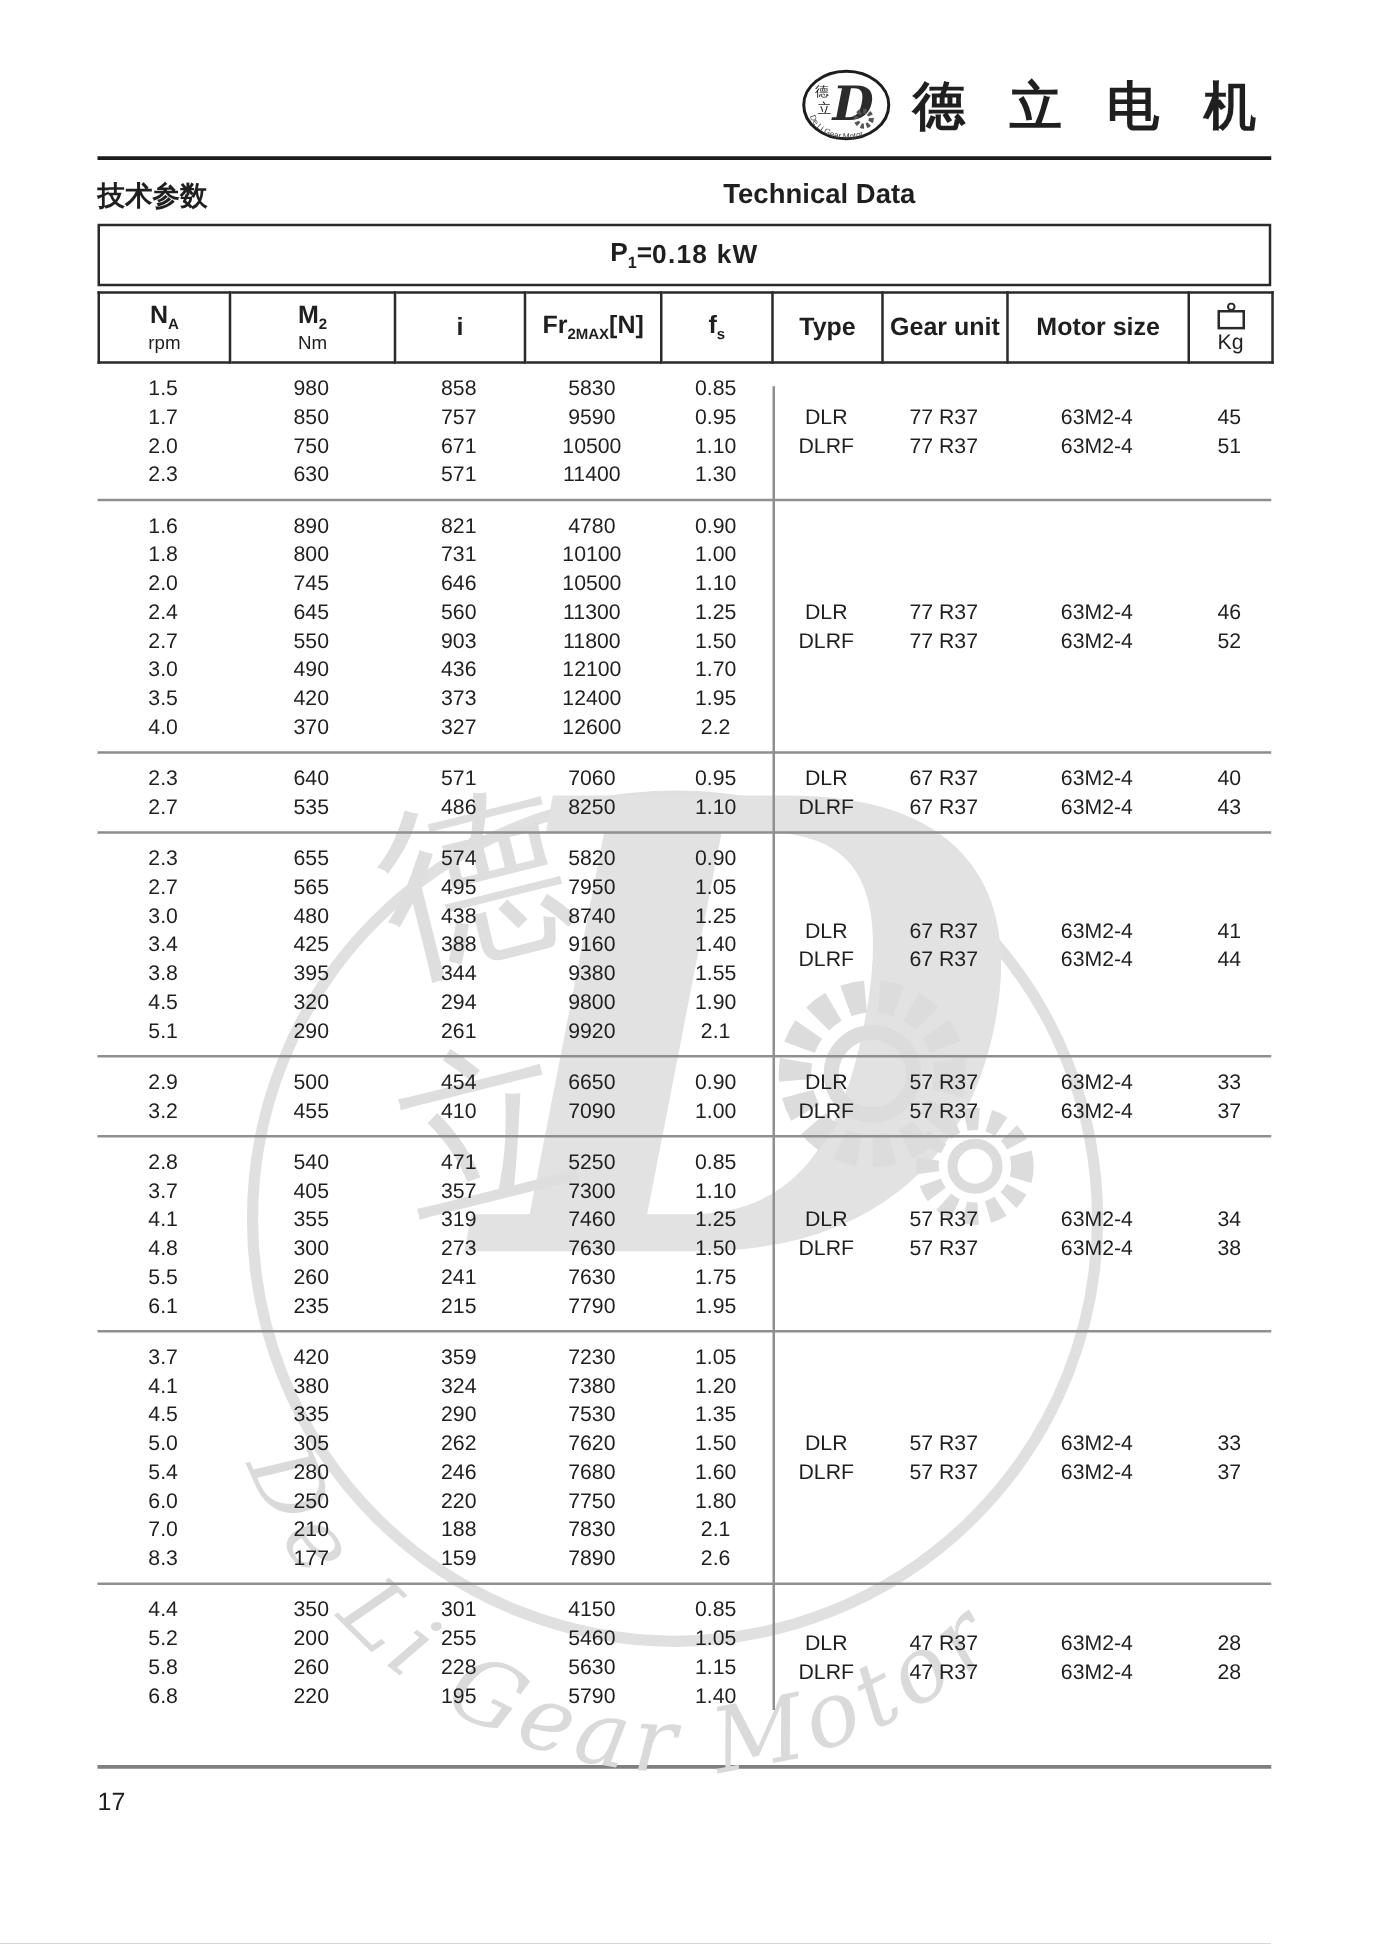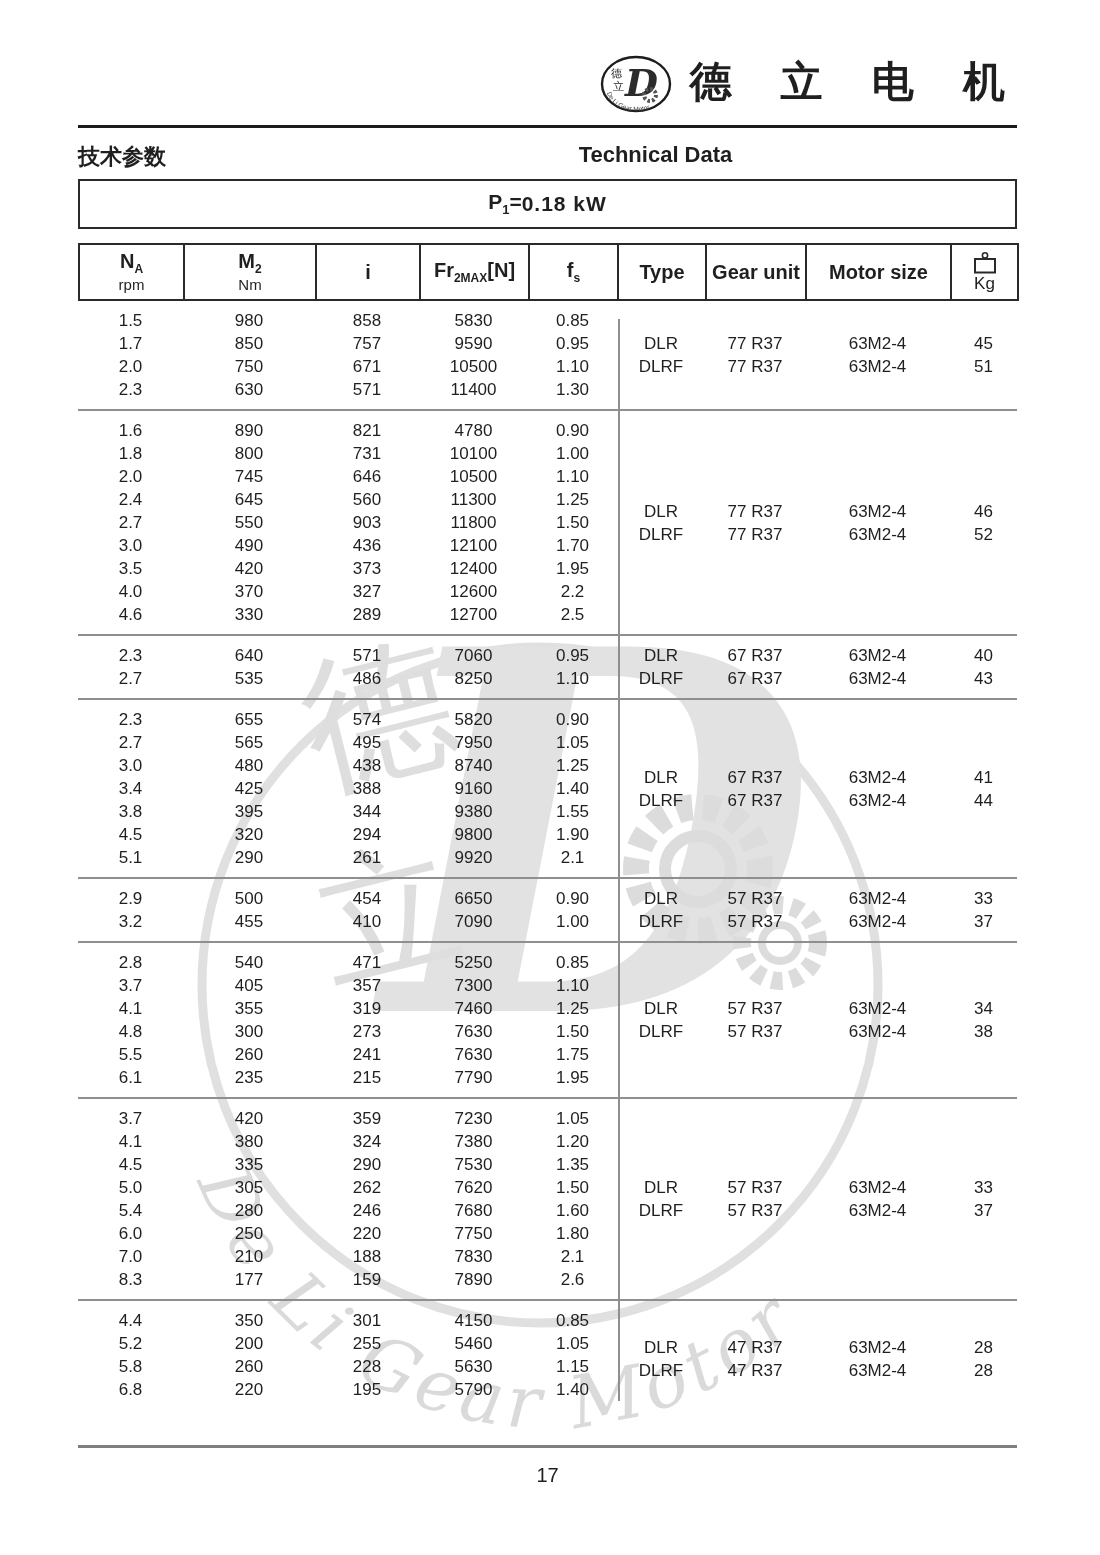--- a/index.html
+++ b/index.html
@@ -3,36 +3,36 @@
 <meta charset="utf-8">
 <style>
   html,body{margin:0;padding:0;background:#9a9a9a;}
   .page{width:1100px;height:1555px;background:#ffffff;position:relative;overflow:hidden;
         font-family:"Liberation Sans",sans-serif;color:#1f1f1f;}
   .content{position:relative;margin-left:78px;width:939px;}
 
   
   .brand{display:flex;justify-content:flex-end;align-items:center;gap:16px;padding-top:52px;height:66px;}
   .brand-logo{width:74px;height:60px;flex:0 0 auto;}
-  .brand-name{font-family:Liberation Mono, monospace;font-weight:bold;font-size:42px;letter-spacing:12px;line-height:1;white-space:nowrap;}
+  .brand-name{font-family:Liberation Sans, sans-serif;font-weight:bold;font-size:42px;letter-spacing:12px;line-height:1;white-space:nowrap;}
   .header-rule{border-top:3px solid #1b1b1b;margin-top:7px;}
 
   
   .titles{position:relative;height:27px;margin-top:14px;}
   .title-zh{position:absolute;left:0;top:0;font-size:22px;font-weight:bold;}
   .title-en{position:absolute;left:61.5%;transform:translateX(-50%);top:0;font-size:22px;font-weight:bold;}
 
   
   .power-box{margin-top:10px;height:46px;border:2px solid #2a2a2a;display:flex;align-items:center;justify-content:center;}
   .power-small{font-size:21px;font-weight:bold;}
   .power-small sub{font-size:13px;font-weight:bold;}
   .power-value{font-size:21px;font-weight:bold;letter-spacing:1px;}
 
   
-  .htable{border-collapse:collapse;margin-top:14px;width:939px;table-layout:fixed;}
+  .htable{border-collapse:collapse;margin-top:4px;width:939px;table-layout:fixed;}
   .htable td{border:2px solid #2a2a2a;height:54px;text-align:center;vertical-align:middle;padding:0;}
   .h-main{font-size:20px;font-weight:bold;line-height:1.15;}
   .h-main sub{font-size:12px;font-weight:bold;}
   .h-unit{font-size:15px;line-height:1.1;}
   .kg-icon{display:block;margin:0 auto;width:26px;height:22px;}
   .kg-label{font-size:17px;line-height:1;margin-top:1px;}
 
   
   .data-area{position:relative;}
   .watermark{position:absolute;left:60px;top:275px;width:860px;height:1010px;pointer-events:none;}
@@ -41,21 +41,21 @@
   .group + .group{border-top:2px solid #8f8f8f;}
   .group.last{padding-bottom:44px;}
   .drow{display:grid;grid-template-columns:105px 132px 104px 109px 89px;}
   .dcell{height:23px;line-height:23px;text-align:center;font-size:17px;}
   .vblock{position:absolute;left:539px;top:50%;transform:translateY(-50%);width:400px;}
   .group.last .vblock{top:calc(50% - 14px);}
   .vrow{display:grid;grid-template-columns:88px 100px 145px 67px;}
   .vcell{height:23px;line-height:23px;text-align:center;font-size:17px;}
 
   .bottom-rule{border-top:3px solid #7f7f7f;}
-  .page-num{text-align:center;font-size:20px;margin-top:16px;}
+  .page-num{font-size:20px;margin-top:16px;}
 </style>
 </head>
 <body>
 
 <div class="page">
   <div class="content">
 
     <div class="brand">
       <svg class="brand-logo" viewBox="0 0 74 60">
         <ellipse cx="37" cy="29" rx="34" ry="27" fill="none" stroke="#1d1d1d" stroke-width="2.4"></ellipse>
@@ -242,27 +242,20 @@
               <div class="dcell">12400</div>
               <div class="dcell">1.95</div>
             </div>
             <div class="drow">
               <div class="dcell">4.0</div>
               <div class="dcell">370</div>
               <div class="dcell">327</div>
               <div class="dcell">12600</div>
               <div class="dcell">2.2</div>
             </div>
-            <div class="drow">
-              <div class="dcell">4.6</div>
-              <div class="dcell">330</div>
-              <div class="dcell">289</div>
-              <div class="dcell">12700</div>
-              <div class="dcell">2.5</div>
-            </div>
             <div class="vblock">
               <div class="vrow">
                 <div class="vcell">DLR</div>
                 <div class="vcell">77 R37</div>
                 <div class="vcell">63M2-4</div>
                 <div class="vcell">46</div>
               </div>
               <div class="vrow">
                 <div class="vcell">DLRF</div>
                 <div class="vcell">77 R37</div>

